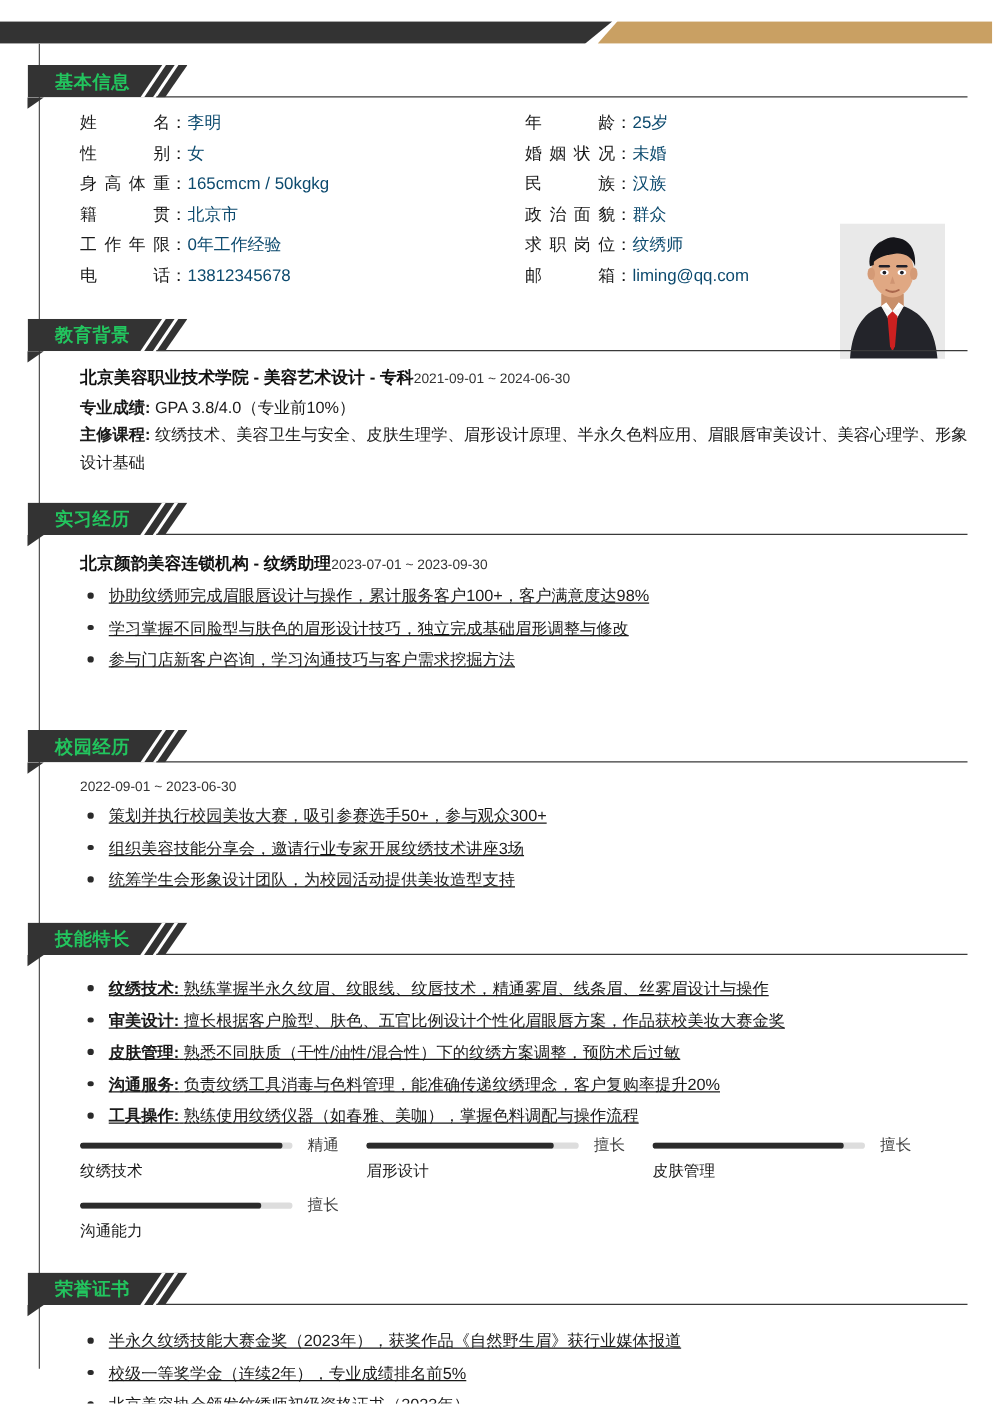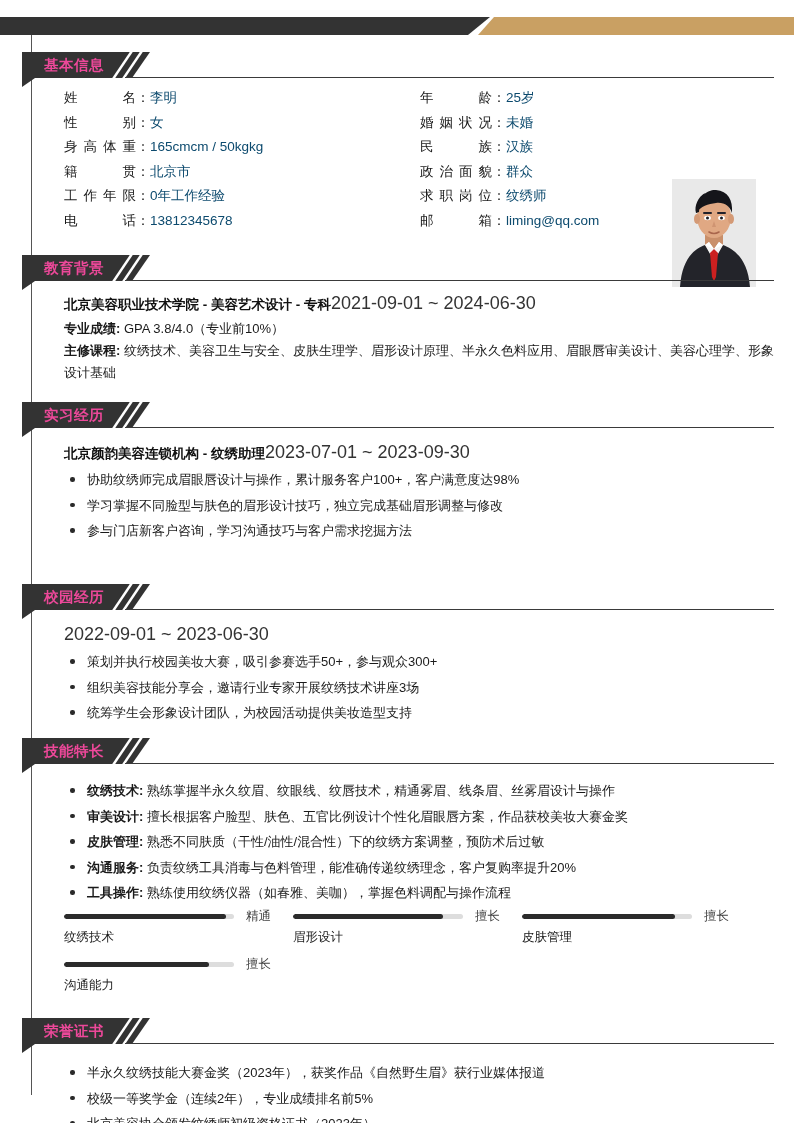--- a/index.html
+++ b/index.html
@@ -72,21 +72,21 @@
     left: 22px;
     top: 0;
     height: 26px;
     background: #333333;
     padding: 0 46px 0 22px;
     display: flex;
     align-items: center;
     clip-path: polygon(0 0, 100% 0, calc(100% - 18px) 100%, 0 100%);
   }
   .sec-tab-label {
-    color: #ec4899;
+    color: #22c55e;
     font-size: 14.5px;
     font-weight: bold;
     letter-spacing: 0.5px;
     white-space: nowrap;
   }
   .sec-slash {
     position: absolute;
     top: 0;
     width: 3px;
     height: 26px;
@@ -163,21 +163,21 @@
     justify-content: flex-start;
     align-items: baseline;
     margin-bottom: 4px;
   }
   .entry-title {
     font-size: 13.5px;
     font-weight: bold;
     color: #111111;
   }
   .entry-date {
-    font-size: 18px;
+    font-size: 11px;
     color: #333333;
     white-space: nowrap;
   }
   .kv-line {
     font-size: 13px;
     line-height: 22px;
     color: #1a1a1a;
   }
   .kv-line b { font-weight: bold; }
 
@@ -185,20 +185,21 @@
     list-style: none;
     margin: 2px 0 0 0;
     padding: 0;
   }
   ul.bullets li {
     position: relative;
     padding-left: 23px;
     font-size: 13px;
     line-height: 25.5px;
     color: #1a1a1a;
+    text-decoration: underline;
   }
   ul.bullets li::before {
     content: "";
     position: absolute;
     left: 6px;
     top: 10px;
     width: 4.5px;
     height: 4.5px;
     border-radius: 50%;
     background: #2a2a2a;

